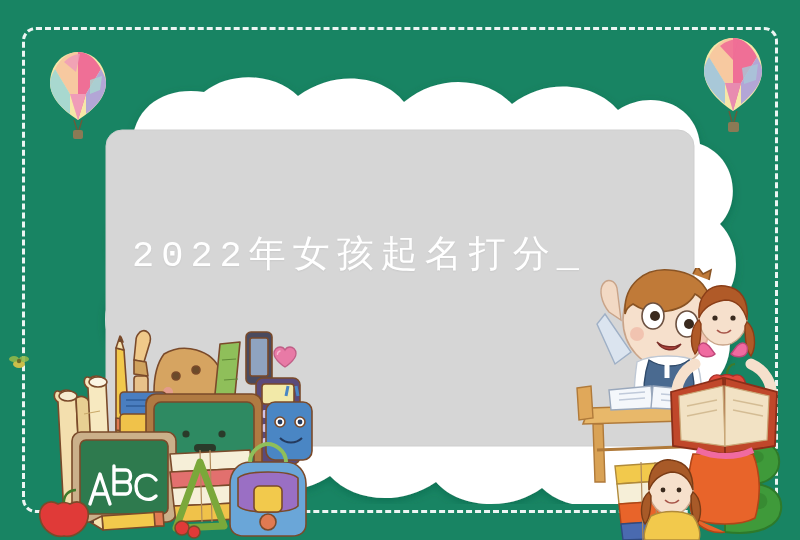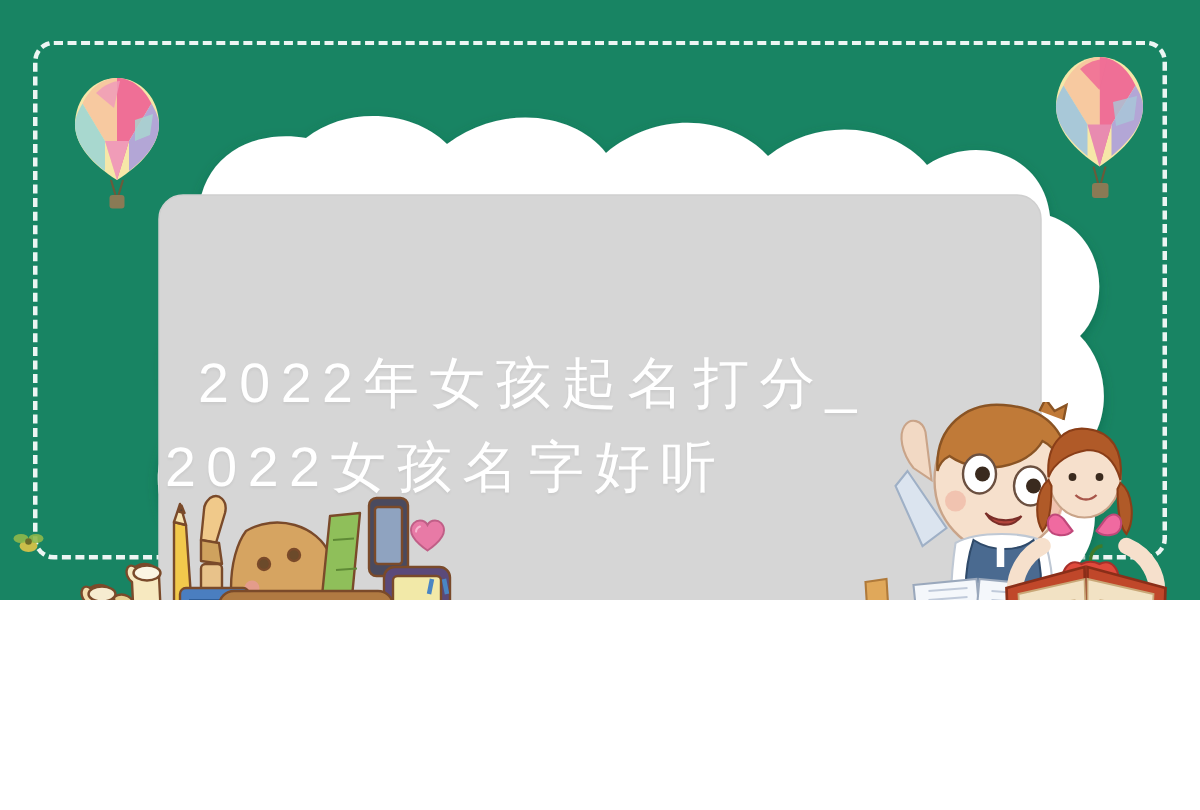--- a/index.html
+++ b/index.html
@@ -3,23 +3,23 @@
 <meta charset="utf-8">
 <style>
   html, body {
     margin: 0;
     padding: 0;
     background: #ffffff;
   }
   #poster {
     position: relative;
     width: 800px;
-    height: 400px;
+    height: 540px;
     overflow: hidden;
-    font-family: Liberation Sans, sans-serif;
+    font-family: Liberation Mono, monospace;
     background: #188463;
   }
 
   
   .bg-green {
     position: absolute;
     inset: 0;
     background: #188463;
   }
 
@@ -198,21 +198,20 @@
 
   <div class="heart-deco">
     <svg viewBox="0 0 26 26" xmlns="http://www.w3.org/2000/svg">
       <path d="M13 23 C13 23 2 16 2 9.5 C2 5.5 5 3 8 3 C10.4 3 12.2 4.4 13 6 C13.8 4.4 15.6 3 18 3 C21 3 24 5.5 24 9.5 C24 16 13 23 13 23 Z" fill="#e87aa6" stroke="#c05f87" stroke-width="1.3"></path>
       <path d="M8 7 C6.4 7.6 5.4 9 5.4 10.4" stroke="#f7b6cf" stroke-width="1.4" fill="none" stroke-linecap="round"></path>
     </svg>
   </div>
 
   <div class="title-block">
     <div class="title-line l1">2022年女孩起名打分_</div>
-    <div class="title-line l2">2022女孩名字好听</div>
   </div>
 
   <div class="supplies">
     <svg viewBox="0 0 310 214" xmlns="http://www.w3.org/2000/svg">
       <g stroke="#7a4a2a" stroke-width="1.6" stroke-linejoin="round">
 
         <path d="M36 66 C30 62 28 72 34 76 L40 190 C46 196 56 194 58 186 L52 72 C50 64 42 62 36 66 Z" fill="#f3dfae"></path>
         <path d="M52 72 C58 68 66 72 66 80 L72 184 C72 192 62 196 58 190 Z" fill="#e8cf92"></path>
         <ellipse cx="44" cy="70" rx="9" ry="5" fill="#f6ecd0"></ellipse>
         <path d="M66 52 C60 48 58 58 64 62 L70 186 C76 192 86 190 88 182 L82 58 C80 50 72 48 66 52 Z" fill="#f7e9c0"></path>

